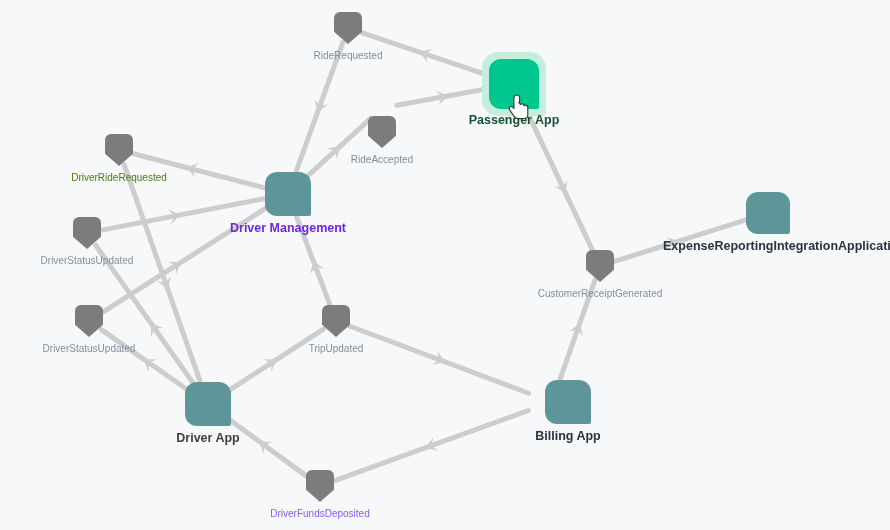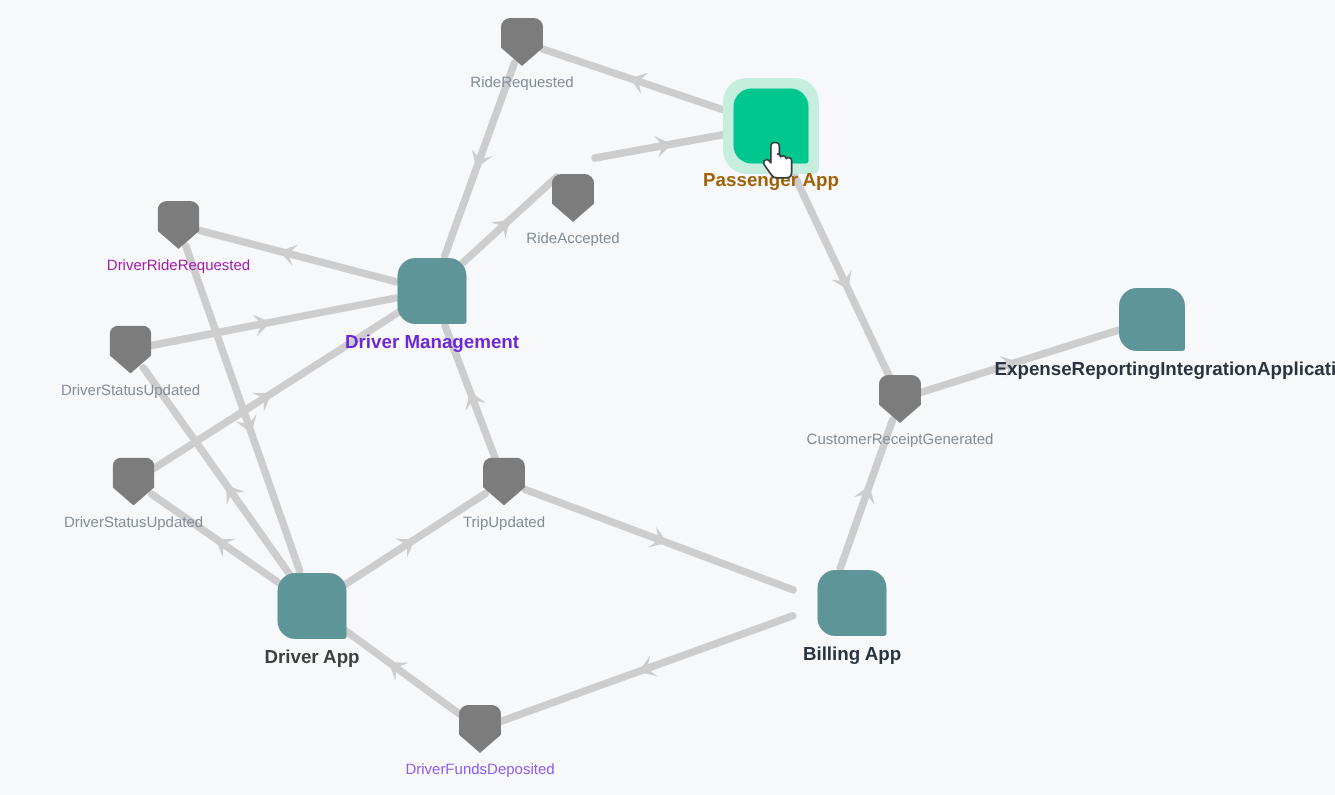--- a/index.html
+++ b/index.html
@@ -134,33 +134,33 @@
         <div class="node-shape-wrap" style="width: 28px; height: 32px;">
           <div class="event-shape" style="width: 28px; height: 32px; background: rgb(124, 124, 124);"></div>
         </div>
         <div class="node-label event-label" style="top: 38px; color: rgb(132, 142, 153);">RideRequested</div>
       </div>
       <div class="node" style="left: 514px; top: 84px;">
         <div class="node-shape-wrap" style="width: 50px; height: 50px;">
           <div class="halo" style="width: 64px; height: 64px; left: -7px; top: -7px; background: rgb(198, 238, 223);"></div>
           <div class="app-shape selected" style="width: 50px; height: 50px; background: rgb(0, 199, 142);"></div>
         </div>
-        <div class="node-label app-label" style="top: 54px; color: #a16207;">Passenger App</div>
+        <div class="node-label app-label" style="top: 54px; color: #14532d;">Passenger App</div>
       </div>
       <div class="node" style="left: 382px; top: 108px; margin-top: 24px;">
         <div class="node-shape-wrap" style="width: 28px; height: 32px;">
           <div class="event-shape" style="width: 28px; height: 32px; background: rgb(124, 124, 124);"></div>
         </div>
         <div class="node-label event-label" style="top: 38px; color: rgb(132, 142, 153);">RideAccepted</div>
       </div>
       <div class="node" style="left: 119px; top: 150px;">
         <div class="node-shape-wrap" style="width: 28px; height: 32px;">
           <div class="event-shape" style="width: 28px; height: 32px; background: rgb(124, 124, 124);"></div>
         </div>
-        <div class="node-label event-label" style="top: 38px; color: #a21caf;">DriverRideRequested</div>
+        <div class="node-label event-label" style="top: 38px; color: #4d7c0f;">DriverRideRequested</div>
       </div>
       <div class="node" style="left: 288px; top: 194px;">
         <div class="node-shape-wrap" style="width: 46px; height: 44px;">
           <div class="app-shape" style="width: 46px; height: 44px; background: rgb(94, 149, 153);"></div>
         </div>
         <div class="node-label app-label" style="top: 49px; color: #6d28d9;">Driver Management</div>
       </div>
       <div class="node" style="left: 768px; top: 213px;">
         <div class="node-shape-wrap" style="width: 44px; height: 42px;">
           <div class="app-shape" style="width: 44px; height: 42px; background: rgb(94, 149, 153);"></div>

